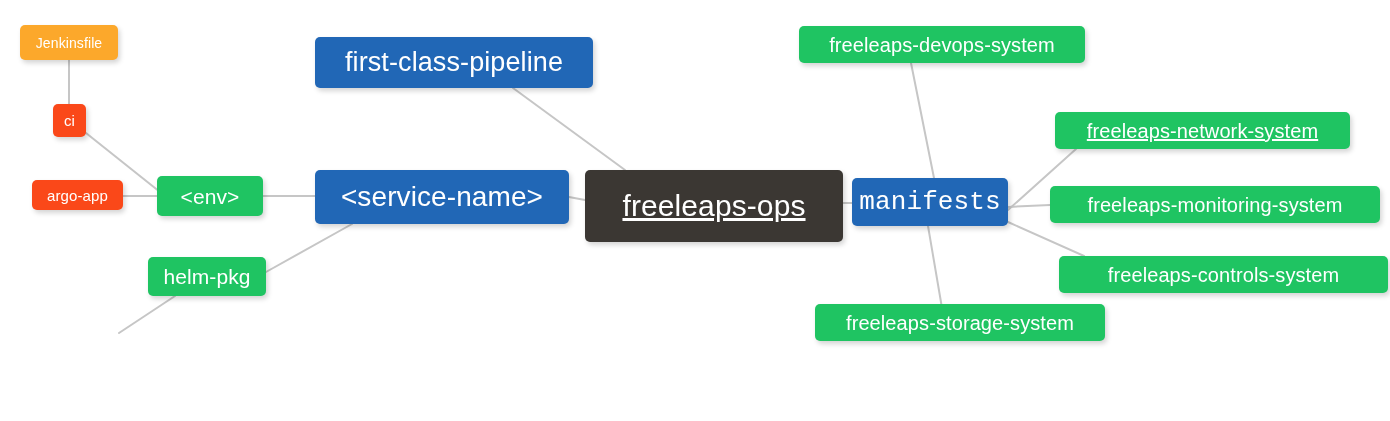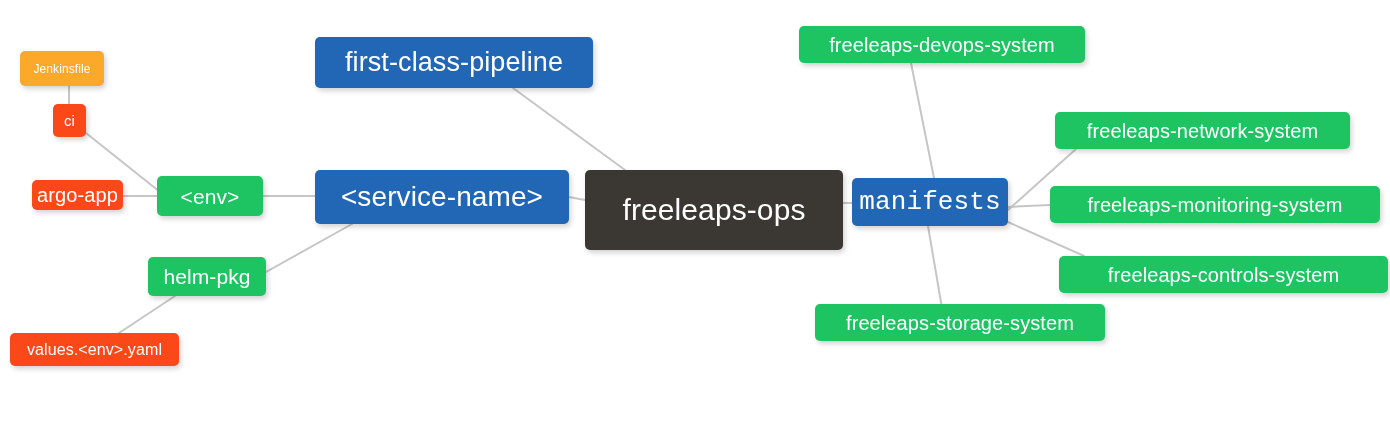--- a/index.html
+++ b/index.html
@@ -73,54 +73,51 @@
       <line x1="569" y1="197" x2="585" y2="200" stroke="#c6c6c6" stroke-width="2" stroke-linecap="round"></line>
       <line x1="843" y1="203" x2="852" y2="203" stroke="#c6c6c6" stroke-width="2" stroke-linecap="round"></line>
       <line x1="934" y1="178" x2="911" y2="63" stroke="#c6c6c6" stroke-width="2" stroke-linecap="round"></line>
       <line x1="1008" y1="210" x2="1076" y2="149" stroke="#c6c6c6" stroke-width="2" stroke-linecap="round"></line>
       <line x1="1008" y1="207" x2="1050" y2="205" stroke="#c6c6c6" stroke-width="2" stroke-linecap="round"></line>
       <line x1="1008" y1="222" x2="1084" y2="256" stroke="#c6c6c6" stroke-width="2" stroke-linecap="round"></line>
       <line x1="928" y1="226" x2="942" y2="308" stroke="#c6c6c6" stroke-width="2" stroke-linecap="round"></line>
     </svg>
 
   <div id="node-layer">
-      <div class="node" style="left: 20px; top: 25px; width: 84px; height: 35px; background: rgb(252, 168, 43); font-size: 12px; margin-top: 26px;">
+      <div class="node" style="left: 20px; top: 25px; width: 98px; height: 35px; background: rgb(252, 168, 43); font-size: 14px;">
         <span class="node-label">Jenkinsfile</span>
       </div>
       <div class="node" style="left: 53px; top: 104px; width: 33px; height: 33px; background: rgb(250, 72, 25); font-size: 15px;">
         <span class="node-label">ci</span>
       </div>
-      <div class="node" style="left: 32px; top: 180px; width: 91px; height: 30px; background: rgb(250, 72, 25); font-size: 20px;">
+      <div class="node" style="left: 32px; top: 180px; width: 91px; height: 30px; background: rgb(250, 72, 25); font-size: 15px;">
         <span class="node-label">argo-app</span>
       </div>
       <div class="node" style="left: 157px; top: 176px; width: 106px; height: 40px; background: rgb(31, 196, 98); font-size: 21px;">
         <span class="node-label">&lt;env&gt;</span>
       </div>
       <div class="node" style="left: 148px; top: 257px; width: 118px; height: 39px; background: rgb(31, 196, 98); font-size: 21px;">
         <span class="node-label">helm-pkg</span>
       </div>
-      <div class="node" style="left: 10px; top: 333px; width: 169px; height: 33px; background: rgb(250, 72, 25); font-size: 16px;">
-        <span class="node-label">values.&lt;env&gt;.yaml</span>
-      </div>
       <div class="node" style="left: 315px; top: 37px; width: 278px; height: 51px; background: rgb(33, 103, 182); font-size: 27px;">
         <span class="node-label">first-class-pipeline</span>
       </div>
       <div class="node" style="left: 315px; top: 170px; width: 254px; height: 54px; background: rgb(33, 103, 182); font-size: 28px;">
         <span class="node-label">&lt;service-name&gt;</span>
       </div>
-      <div class="node" style="left: 585px; top: 170px; width: 258px; height: 80px; background: rgb(59, 55, 51); font-size: 30px;">
+      <div class="node" style="left: 585px; top: 170px; width: 258px; height: 72px; background: rgb(59, 55, 51); font-size: 30px; text-decoration: underline;">
         <span class="node-label">freeleaps-ops</span>
       </div>
       <div class="node" style="left: 852px; top: 178px; width: 156px; height: 48px; background: rgb(33, 103, 182); font-size: 26px; font-family: Liberation Mono, monospace;">
         <span class="node-label">manifests</span>
       </div>
       <div class="node" style="left: 799px; top: 26px; width: 286px; height: 37px; background: rgb(31, 196, 98); font-size: 20px;">
         <span class="node-label">freeleaps-devops-system</span>
       </div>
-      <div class="node" style="left: 1055px; top: 112px; width: 295px; height: 37px; background: rgb(31, 196, 98); font-size: 20px;">
+      <div class="node" style="left: 1055px; top: 112px; width: 295px; height: 37px; background: rgb(31, 196, 98); font-size: 20px; text-decoration: underline;">
         <span class="node-label">freeleaps-network-system</span>
       </div>
       <div class="node" style="left: 1050px; top: 186px; width: 330px; height: 37px; background: rgb(31, 196, 98); font-size: 20px;">
         <span class="node-label">freeleaps-monitoring-system</span>
       </div>
       <div class="node" style="left: 1059px; top: 256px; width: 329px; height: 37px; background: rgb(31, 196, 98); font-size: 20px;">
         <span class="node-label">freeleaps-controls-system</span>
       </div>
       <div class="node" style="left: 815px; top: 304px; width: 290px; height: 37px; background: rgb(31, 196, 98); font-size: 20px;">
         <span class="node-label">freeleaps-storage-system</span>

